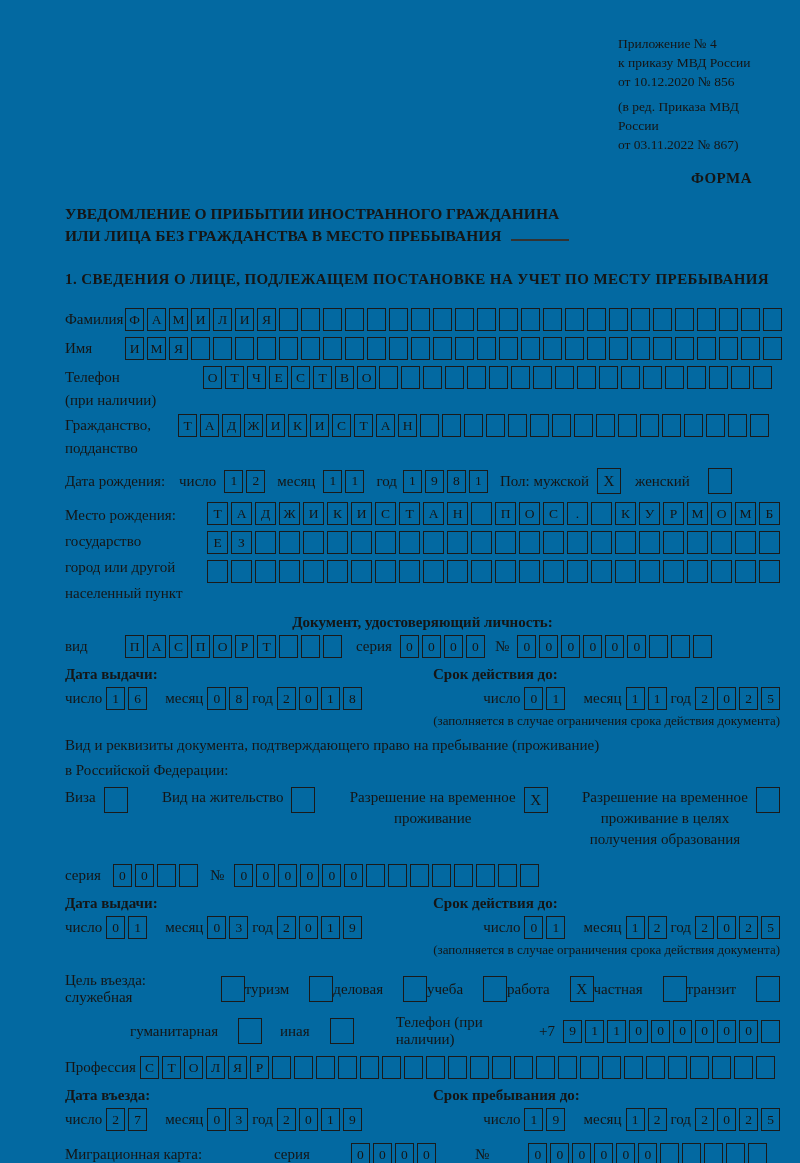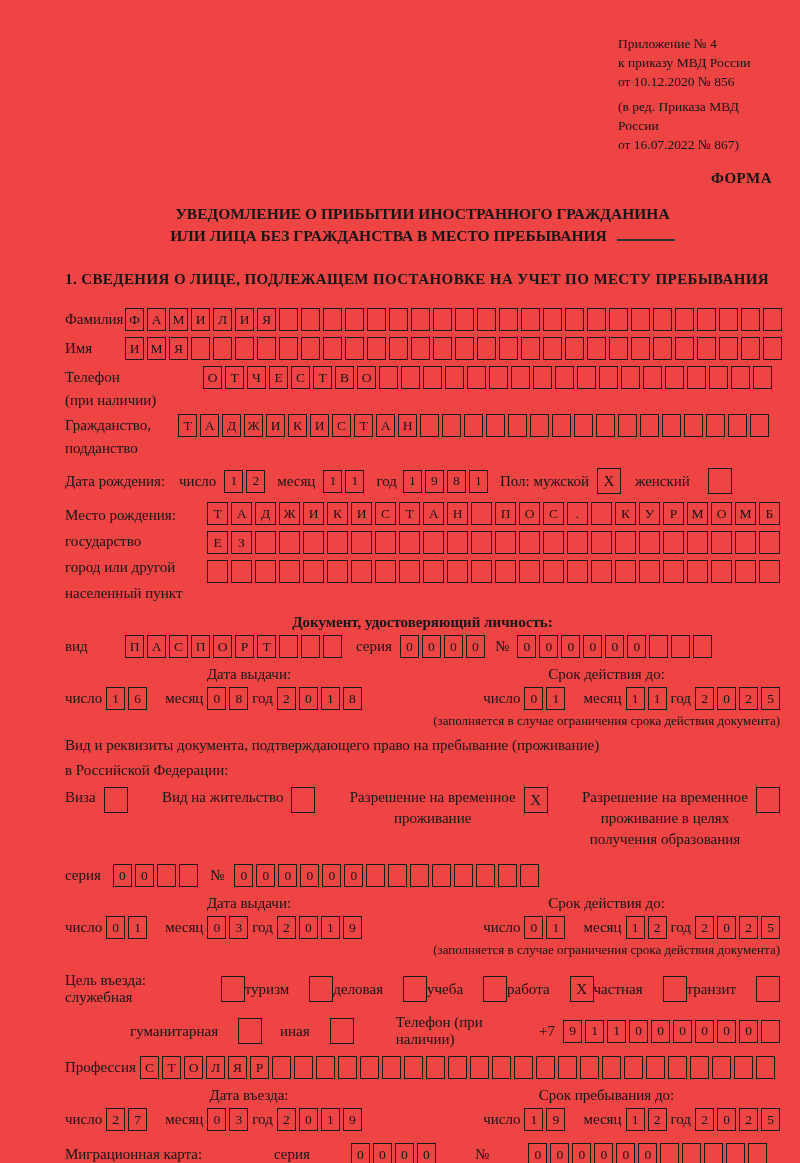--- a/index.html
+++ b/index.html
@@ -1,48 +1,48 @@
 <!DOCTYPE html>
 <html><head>
 <meta charset="utf-8">
 <style>
   * { box-sizing: border-box; }
   html,body { margin:0; padding:0; background:#ffffff; }
   .page {
-    width:800px; height:1163px; margin:0 auto; background:#ef4444;
+    width:800px; height:1163px; margin:0 auto; background:#0369a1;
     font-family:"Liberation Serif", "DejaVu Serif", serif;
     color:#151515; padding:34px 20px 0 65px; overflow:hidden; position:relative;
   }
   
   .hdr { margin-left:553px; font-size:13.5px; line-height:19px; }
   .hdr .sub { margin-top:6px; }
-  .forma { text-align:right; font-weight:bold; font-size:15px; margin:16px 8px 0 0; letter-spacing:.5px; }
+  .forma { text-align:right; font-weight:bold; font-size:15px; margin:16px 28px 0 0; letter-spacing:.5px; }
   
-  .title { text-align:center; font-weight:bold; font-size:15.5px; line-height:22px; margin-top:16px; }
+  .title { font-weight:bold; font-size:15.5px; line-height:22px; margin-top:16px; }
   .title .uline { display:inline-block; width:58px; border-bottom:2px solid #333; height:14px; margin-left:10px; }
   .section { font-weight:bold; font-size:15px; margin-top:24px; letter-spacing:.4px; }
   
   .row { display:flex; align-items:flex-start; margin-top:6px; }
   .lbl { font-size:15px; line-height:23px; flex:0 0 auto; white-space:pre-line; }
   .cells { display:flex; gap:3px; flex:0 0 auto; }
   .cell {
     width:19px; height:23px; border:1.6px solid #1a1a1a; flex:0 0 auto;
     display:flex; align-items:center; justify-content:center;
     font-size:13.5px; line-height:1;
   }
   .cells.wide .cell { width:21px; }
   .cbx .cell { width:24px; height:26px; font-size:15px; }
   .w60 { width:60px; } .w138 { width:138px; } .w113 { width:113px; } .w142 { width:142px; flex:0 0 142px; }
   .doc-hdr { text-align:center; font-weight:bold; font-size:15px; margin-top:8px; }
   
   .dategrid { display:flex; margin-top:8px; }
   .dg { }
   .dg-left { width:368px; }
   .dg-right { width:347px; }
-  .dg-header { text-align:center; font-size:15px; margin-bottom:4px; }
+  .dg-header { text-align:left; font-size:15px; margin-bottom:4px;font-weight:bold; }
   .drow { display:flex; align-items:center; gap:4px; font-size:15px; }
   .drow .gap { width:10px; }
   .note-right { text-align:right; font-size:13px; margin-top:3px; }
   .para { font-size:15px; line-height:25px; margin-top:4px; }
   
   .optrow { display:flex; justify-content:space-between; align-items:flex-start; margin-top:4px; }
   .opt { display:flex; align-items:flex-start; gap:8px; }
   .opt .olbl { font-size:15px; line-height:21px; white-space:pre-line; text-align:center; }
   .opt .olbl.left { text-align:left; }
   
@@ -54,21 +54,21 @@
 </head>
 <body>
 
 <div class="page">
 
   <div class="hdr">
     <div>Приложение № 4</div>
     <div>к приказу МВД России</div>
     <div>от 10.12.2020 № 856</div>
     <div class="sub">(в ред. Приказа МВД России</div>
-    <div>от 16.07.2022 № 867)</div>
+    <div>от 03.11.2022 № 867)</div>
   </div>
   <div class="forma">ФОРМА</div>
 
   <div class="title">
     <div>УВЕДОМЛЕНИЕ О ПРИБЫТИИ ИНОСТРАННОГО ГРАЖДАНИНА</div>
     <div><span>ИЛИ ЛИЦА БЕЗ ГРАЖДАНСТВА В МЕСТО ПРЕБЫВАНИЯ</span><span class="uline"></span></div>
   </div>
   <div class="section">1. СВЕДЕНИЯ О ЛИЦЕ, ПОДЛЕЖАЩЕМ ПОСТАНОВКЕ НА УЧЕТ ПО МЕСТУ ПРЕБЫВАНИЯ</div>
 
   <div class="row" style="margin-top:20px;">

